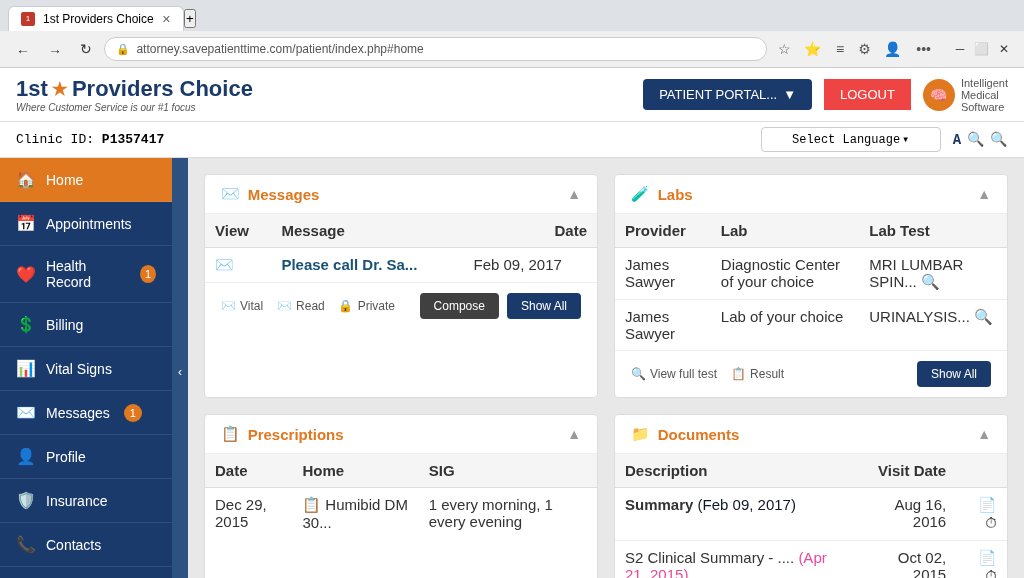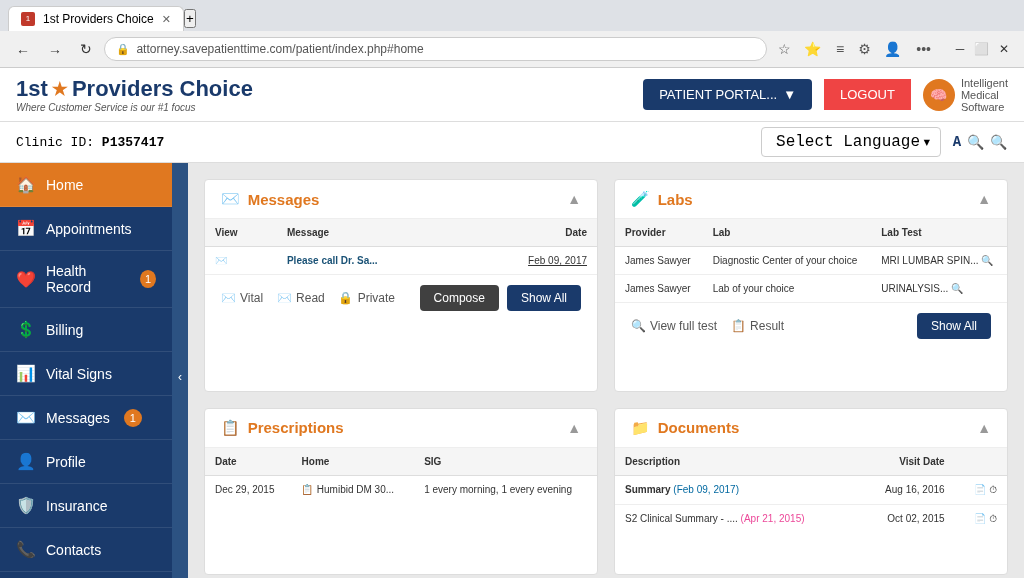--- a/index.html
+++ b/index.html
@@ -28,21 +28,21 @@
     .logo-subtitle { font-size: 10px; color: #555; font-style: italic; }
     .header-right { display: flex; align-items: center; gap: 12px; }
     .btn-patient-portal { background: #1a3a6b; color: white; border: none; padding: 8px 16px; border-radius: 4px; cursor: pointer; font-size: 13px; display: flex; align-items: center; gap: 6px; }
     .btn-logout { background: #ef4444; color: white; border: none; padding: 8px 16px; border-radius: 0; cursor: pointer; font-size: 13px; }
     .ims-logo { display: flex; align-items: center; gap: 6px; font-size: 11px; color: #555; }
     .ims-icon { width: 32px; height: 32px; background: #e07820; border-radius: 50%; display: flex; align-items: center; justify-content: center; color: white; font-size: 14px; }
 
     
     .clinic-bar { background: #fff; border-bottom: 1px solid #ddd; padding: 5px 16px; display: flex; align-items: center; justify-content: space-between; font-family: Liberation Mono, monospace; }
     .clinic-bar-right { display: flex; align-items: center; gap: 12px; }
-    .language-select { display: flex; align-items: center; border: 1px solid #ccc; border-radius: 4px; padding: 4px 8px; gap: 2px; background: white; font-size: 16px; cursor: pointer; min-width: 180px; justify-content: flex-end; }
+    .language-select { display: flex; align-items: center; border: 1px solid #ccc; border-radius: 4px; padding: 4px 8px; gap: 2px; background: white; font-size: 12px; cursor: pointer; min-width: 180px; justify-content: center; }
     .accessibility-icons { display: flex; gap: 6px; align-items: center; font-size: 14px; color: #1a3a6b; }
 
     
     .main-layout { display: flex; height: calc(578px - 150px); }
 
     
     .sidebar { width: 172px; background: #1a3a6b; color: white; flex-shrink: 0; }
     .sidebar-item { display: flex; align-items: center; gap: 10px; padding: 12px 16px; cursor: pointer; font-size: 14px; border-bottom: 1px solid rgba(255,255,255,0.1); }
     .sidebar-item.active { background: #e07820; }
     .sidebar-item .icon { font-size: 16px; width: 20px; text-align: center; }
@@ -54,21 +54,21 @@
     .content { flex: 1; padding: 16px; display: grid; grid-template-columns: 1fr 1fr; grid-template-rows: auto auto; gap: 16px; overflow-y: auto; }
 
     
     .card { background: white; border: 1px solid #ddd; border-radius: 4px; }
     .card-header { display: flex; align-items: center; justify-content: space-between; padding: 10px 16px; border-bottom: 1px solid #eee; }
     .card-title { color: #e07820; font-size: 15px; font-weight: bold; display: flex; align-items: center; gap: 8px; }
     .card-collapse { cursor: pointer; color: #999; font-size: 14px; }
     .card-body { padding: 0; }
 
     
-    table { width: 100%; border-collapse: collapse; font-size: 10px; }
+    table { width: 100%; border-collapse: collapse; font-size: 15px; }
     th { background: #f5f5f5; padding: 8px 10px; text-align: left; border-bottom: 1px solid #ddd; font-weight: bold; color: #333; }
     td { padding: 8px 10px; border-bottom: 1px solid #eee; color: #333; vertical-align: top; }
     tr:last-child td { border-bottom: none; }
     .link-text { color: #1a5276; font-weight: bold; cursor: pointer; text-decoration: none; }
 
     
     .card-footer { display: flex; align-items: center; justify-content: space-between; padding: 10px 16px; border-top: 1px solid #eee; }
     .footer-links { display: flex; gap: 14px; font-size: 12px; color: #555; align-items: center; }
     .footer-links span { display: flex; align-items: center; gap: 4px; cursor: pointer; }
     .btn-compose { background: #404040; color: white; border: none; padding: 6px 14px; border-radius: 4px; cursor: pointer; font-size: 12px; }
@@ -235,21 +235,21 @@
             <tr>
               <th>View</th>
               <th>Message</th>
               <th style="text-align:right;">Date</th>
             </tr>
           </thead>
           <tbody>
             <tr>
               <td>✉️</td>
               <td><a class="link-text">Please call Dr. Sa...</a></td>
-              <td style="text-align:right;text-decoration:underline;">Feb 09, 2017</td>
+              <td style="">Feb 09, 2017</td>
             </tr>
           </tbody>
         </table>
       </div>
       <div class="card-footer">
         <div class="footer-links">
           <span>✉️ <span>Vital</span></span>
           <span>✉️ <span>Read</span></span>
           <span>🔒 <span>Private</span></span>
         </div>
@@ -340,21 +340,21 @@
         <table>
           <thead>
             <tr>
               <th>Description</th>
               <th style="text-align:right;">Visit Date</th>
               <th></th>
             </tr>
           </thead>
           <tbody>
             <tr>
-              <td><strong>Summary</strong> <span style="color:#0369a1;">(Feb 09, 2017)</span></td>
+              <td><strong>Summary</strong> <span style="color:#0f172a;">(Feb 09, 2017)</span></td>
               <td style="text-align:right;">Aug 16, 2016</td>
               <td style="text-align:right;">📄 ⏱</td>
             </tr>
             <tr>
               <td>S2 Clinical Summary - .... <span style="color:#ec4899;">(Apr 21, 2015)</span></td>
               <td style="text-align:right;">Oct 02, 2015</td>
               <td style="text-align:right;">📄 ⏱</td>
             </tr>
           </tbody>
         </table>

